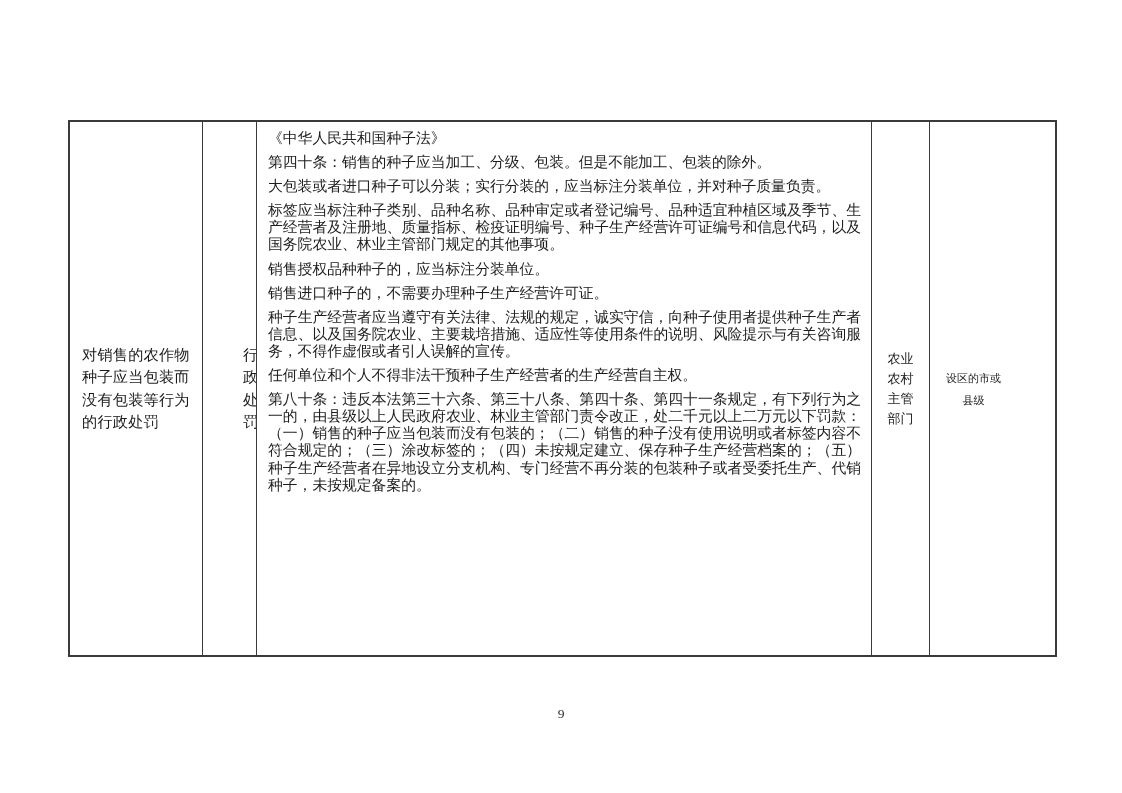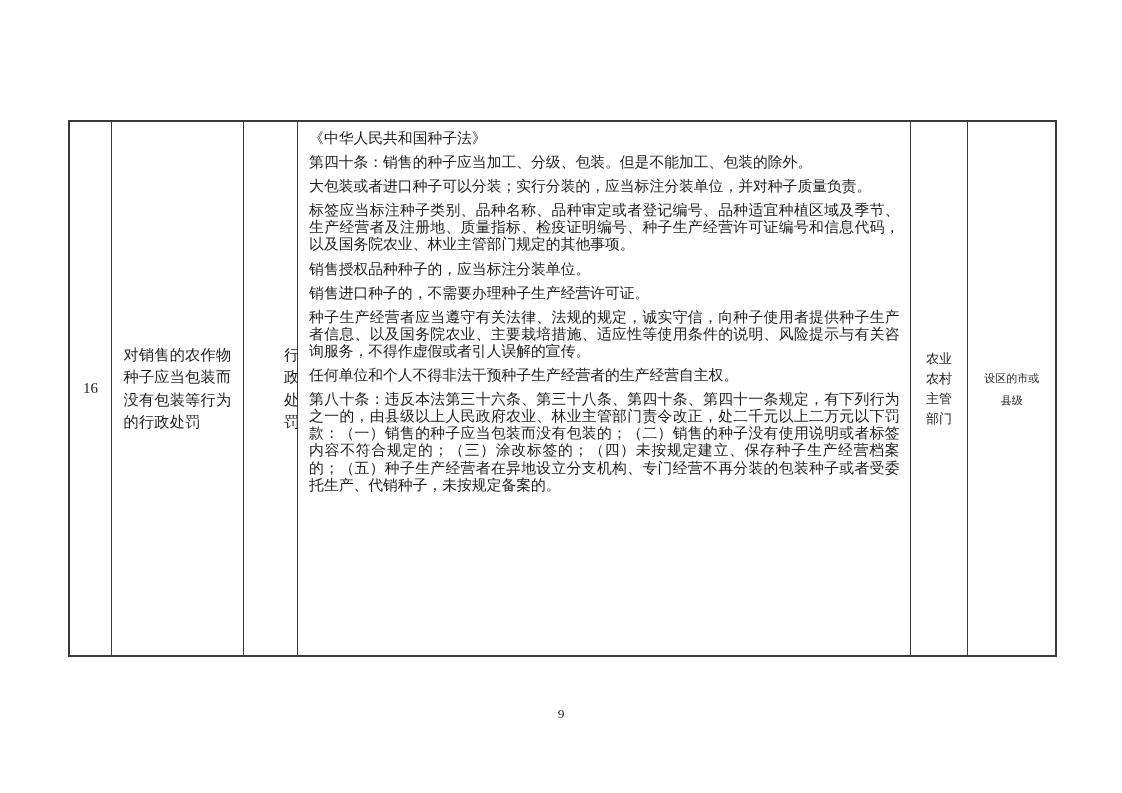--- a/index.html
+++ b/index.html
@@ -94,23 +94,20 @@
     color: #2a2a2a;
   }
 </style>
 </head>
 <body>
 
 <div class="page">
 
   <div class="penalty-table">
 
-    <div class="cell col-index">
-      <div class="index-text">16</div>
-    </div>
 
     <div class="cell col-item">
       <div class="item-text">对销售的农作物种子应当包装而没有包装等行为的行政处罚</div>
     </div>
 
     <div class="cell col-type">
       <div class="type-text">行政处罚</div>
     </div>
 
     <div class="cell col-basis">

